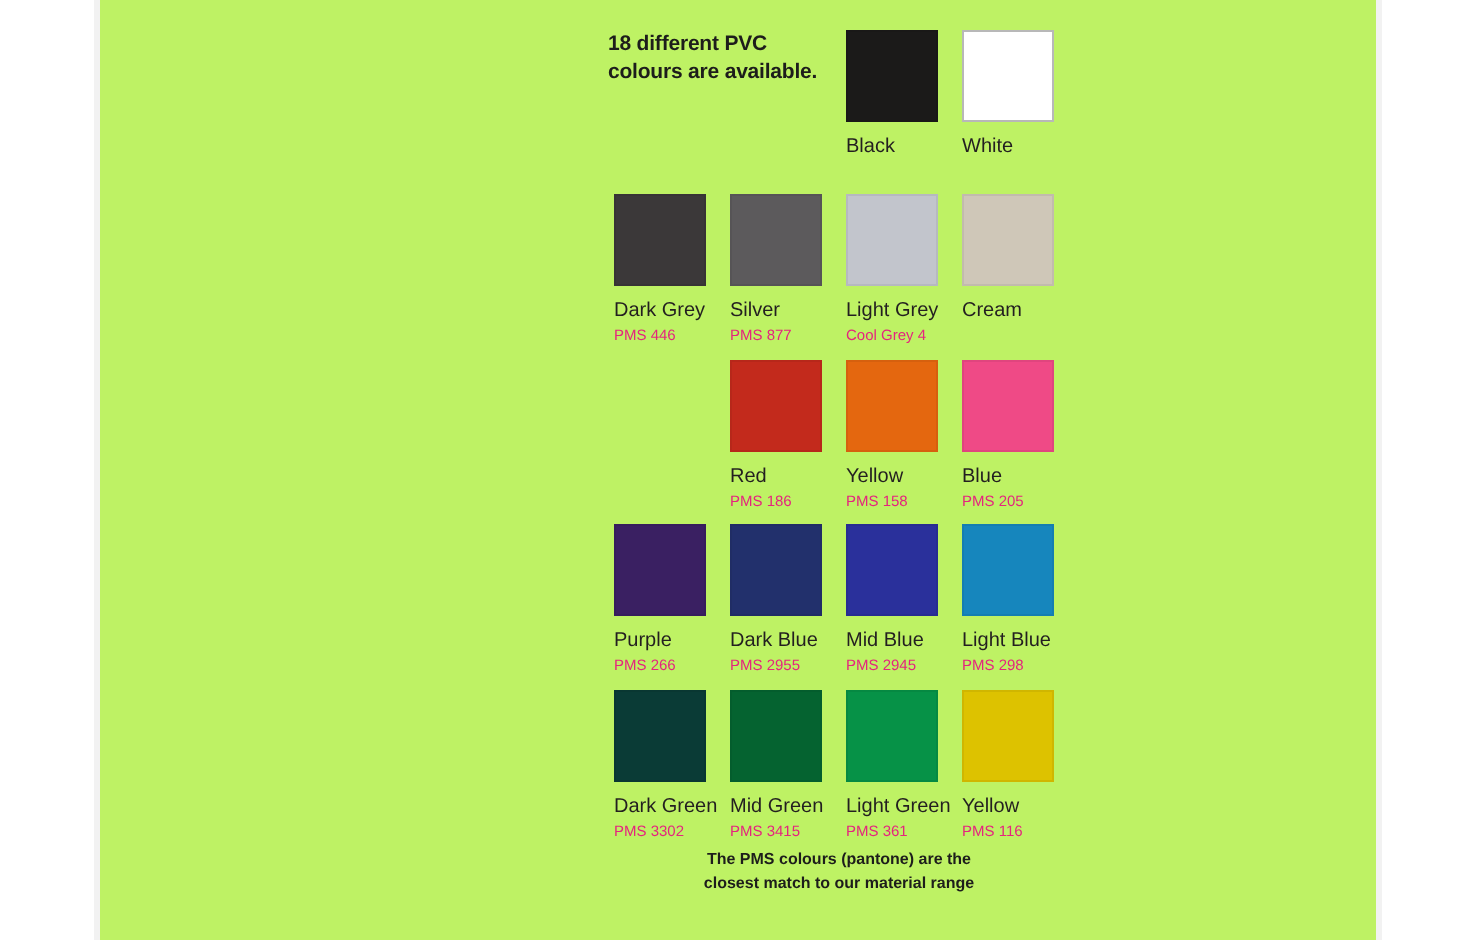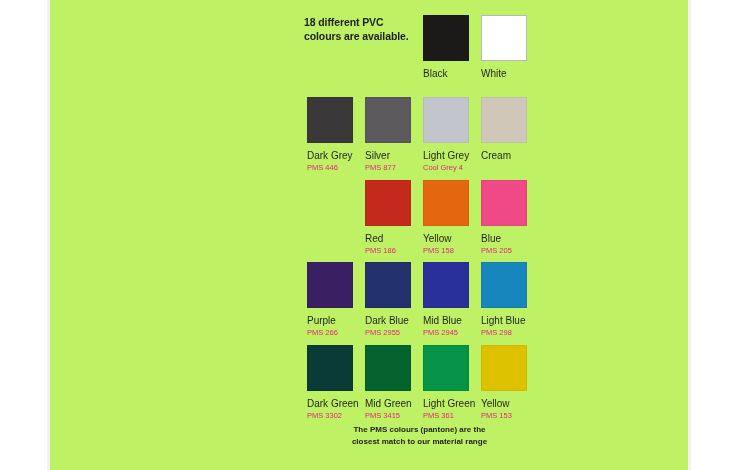--- a/index.html
+++ b/index.html
@@ -203,21 +203,21 @@
             <div class="pms">PMS 3415</div>
           </div>
           <div class="cell c2">
             <div class="swatch" style="background: rgb(6, 146, 71);"></div>
             <div class="cap">Light Green</div>
             <div class="pms">PMS 361</div>
           </div>
           <div class="cell c3">
             <div class="swatch" style="background: rgb(221, 194, 0);"></div>
             <div class="cap">Yellow</div>
-            <div class="pms">PMS 153</div>
+            <div class="pms">PMS 116</div>
           </div>
         </div>
       </div>
 
     <div id="footer">
       <div>The PMS colours (pantone) are the</div>
       <div>closest match to our material range</div>
     </div>
 
   </div>

